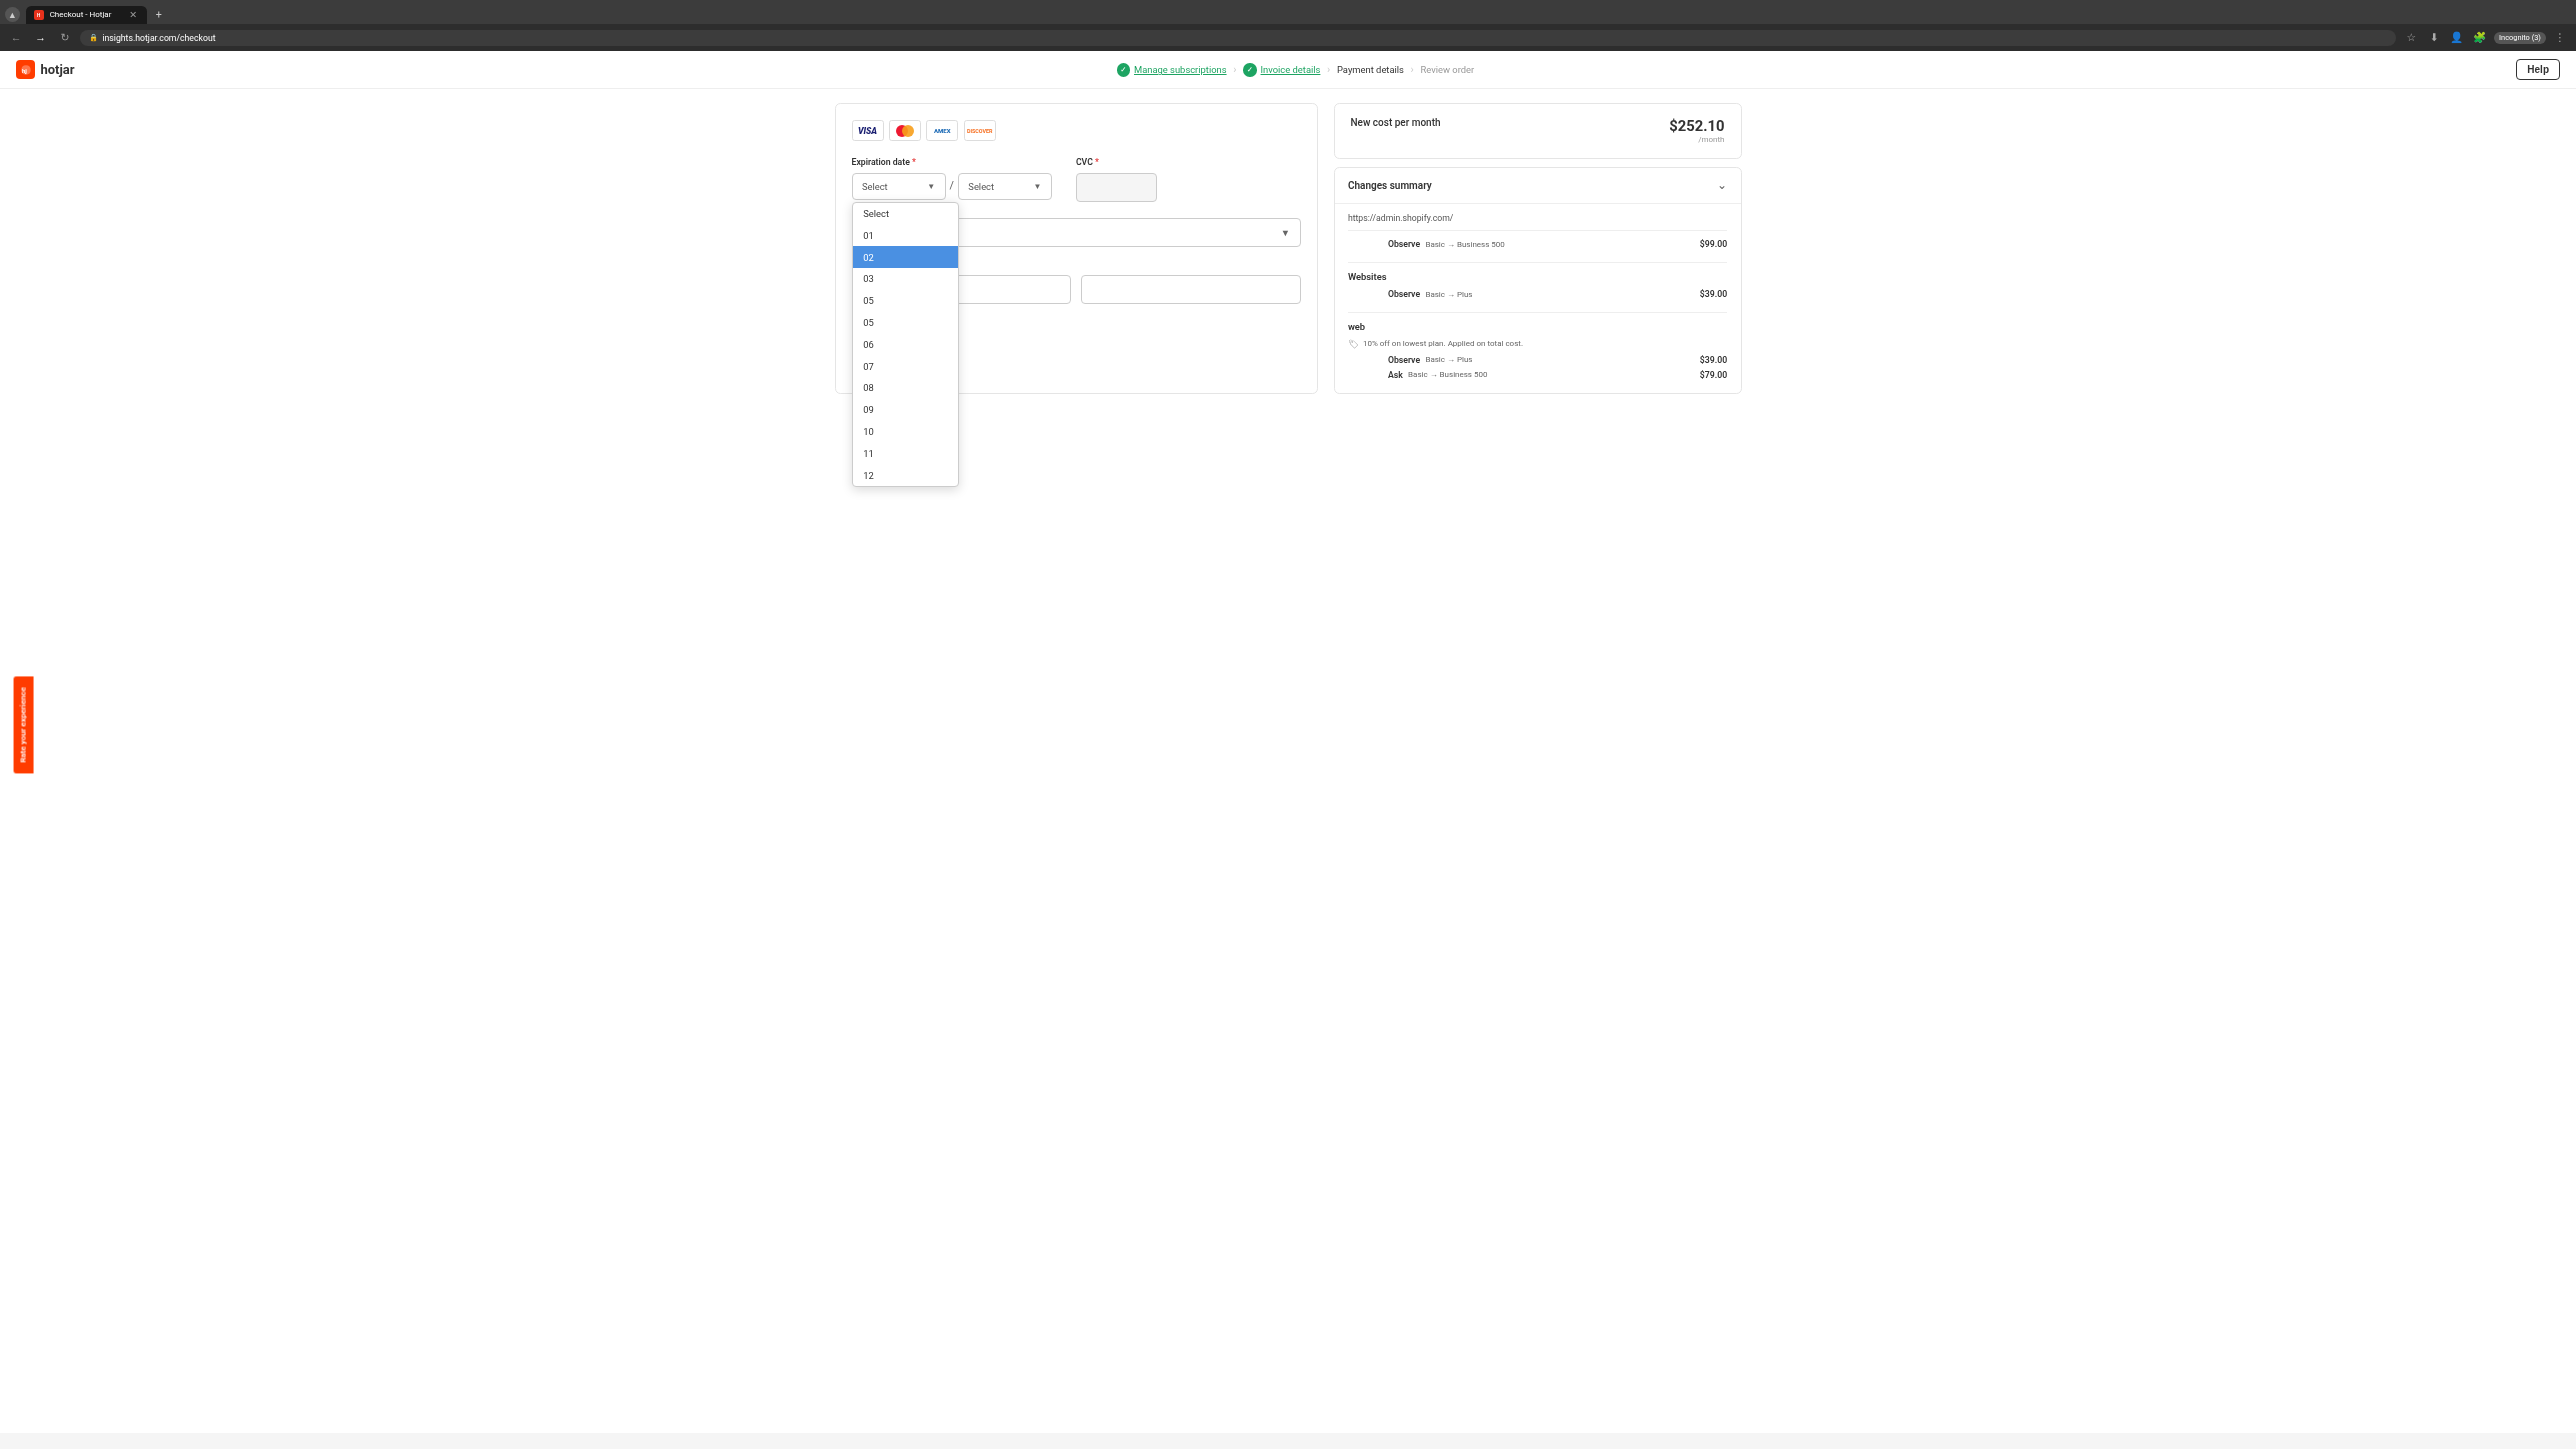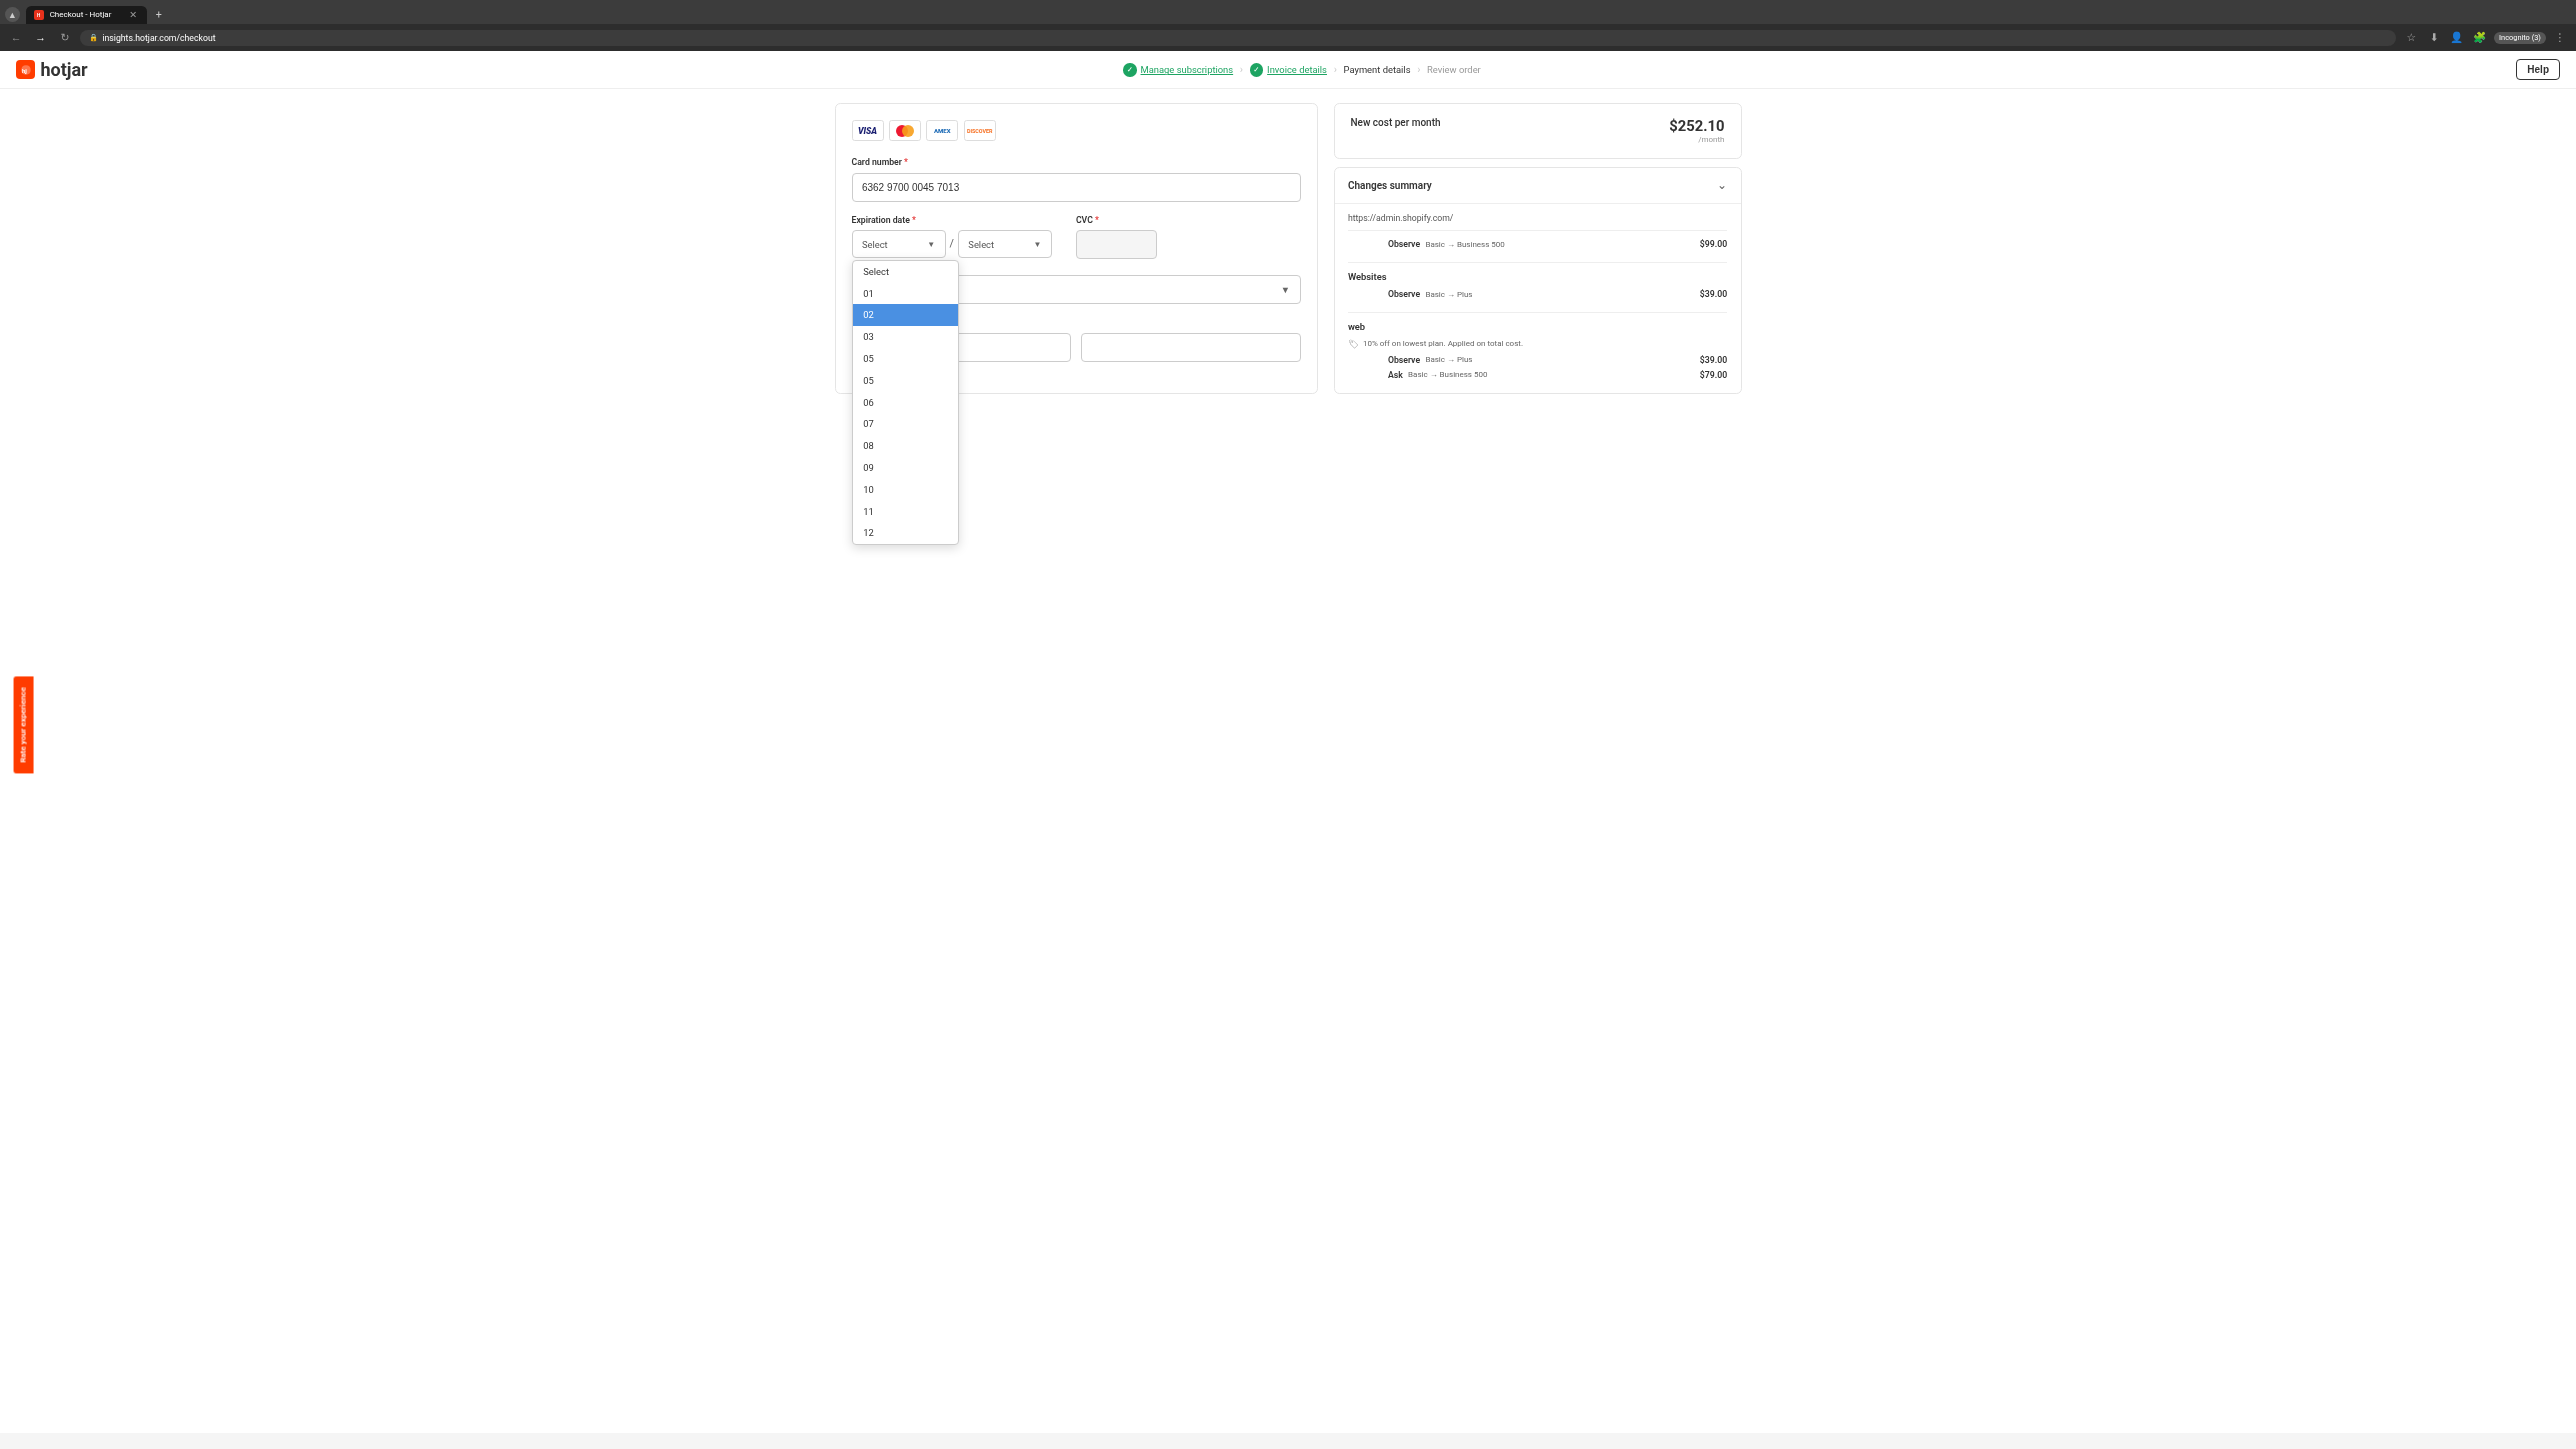--- a/index.html
+++ b/index.html
@@ -170,21 +170,21 @@
       background: #ff3c00;
       border-radius: 4px;
       display: flex;
       align-items: center;
       justify-content: center;
       color: white;
       font-size: 9.4px;
       font-weight: bold;
     }
     .logo-text {
-      font-size: 18px;
+      font-size: 13px;
       font-weight: 700;
       color: #333;
     }
     .breadcrumb {
       display: flex;
       align-items: center;
       gap: 6.7px;
       flex: 1;
       justify-content: center;
     }
@@ -587,26 +587,20 @@
           </div>
         </div>
         <div class="card-icon">
           <span class="card-amex">AMEX</span>
         </div>
         <div class="card-icon">
           <span class="card-discover">DISCOVER</span>
         </div>
       </div>
 
-      <div class="card-number-row">
-        <label class="form-label">
-          <span>Card number</span> <span class="required-star">*</span>
-        </label>
-        <input class="form-input" type="text" value="6362 9700 0045 7013" style="">
-      </div>
 
       <div class="expiry-cvc-row">
         <div class="expiry-group">
           <label class="form-label">
             <span>Expiration date</span> <span class="required-star">*</span>
           </label>
           <div class="expiry-selects">
             <div class="select-wrapper">
               <div class="select-btn">
                 <span>Select</span>

